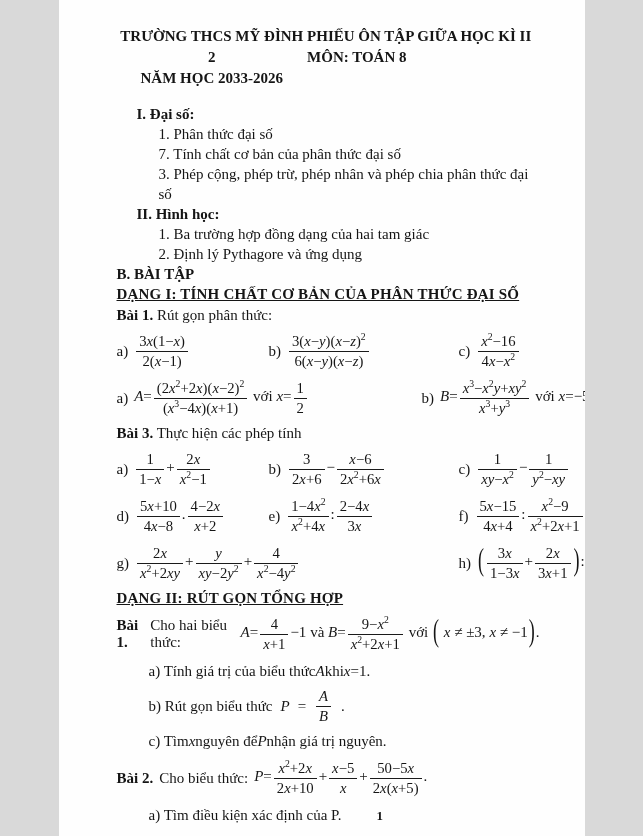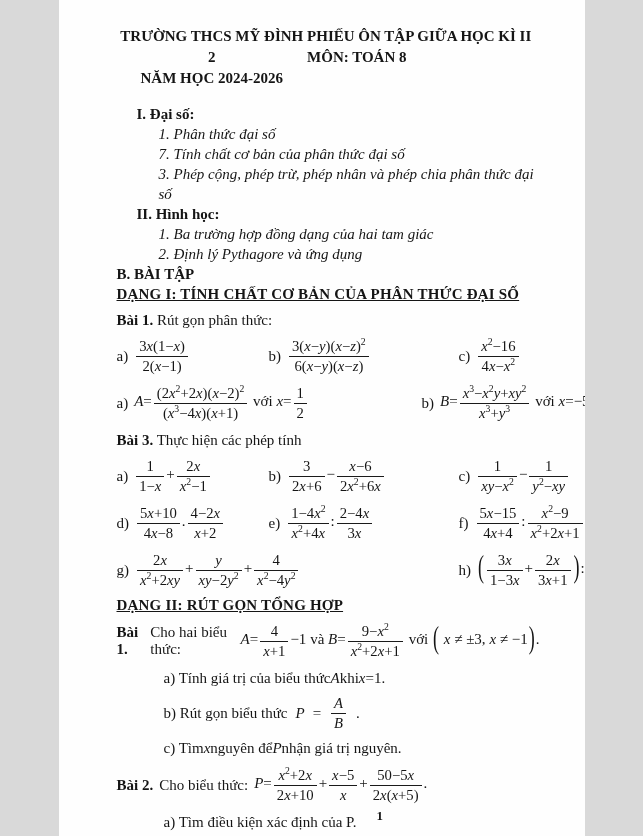--- a/index.html
+++ b/index.html
@@ -6,55 +6,55 @@
   .page {
     width:526px; height:836px; margin:0 auto; background:#fefefe; color:#151515;
     font-family:"Liberation Serif","DejaVu Serif",serif; font-size:15px;
     padding:26px 45px 10px 58px; box-sizing:border-box; position:relative; overflow:hidden;
   }
   .hdr { display:flex; justify-content:space-between; font-weight:bold; line-height:1.4; }
   .hdr-left { width:205px; text-align:center; }
   .hdr-right { width:250px; }
   .h1 { font-weight:bold; line-height:20px; }
   .h2 { font-weight:bold; line-height:20px;margin-left:20px; }
-  .tline { line-height:20px;font-style:italic; }
+  .tline { line-height:20px; }
   .ind { padding-left:42px; }
   .theory { margin-top:15px; }
   .dang-title { font-weight:bold; text-decoration:underline; line-height:21px; letter-spacing:.2px; }
-  .bai-head { margin-top:5px; line-height:21px; }
+  .bai-head { line-height:21px; }
   .blabel { font-weight:bold; }
   .row { display:flex; align-items:center; margin:3px 0; min-height:44px; }
   .cell { display:flex; align-items:center; gap:6px; }
   .c1 { flex:0 0 152px; }
   .c2 { flex:0 0 190px; }
   .c3 { flex:1; }
   .cw { flex:0 0 305px; }
   .bai-line { display:flex; align-items:center; gap:6px; min-height:46px; margin:2px 0; flex-wrap:nowrap; }
   .math { white-space:nowrap; }
   .math i { font-style:italic; }
   .up { font-style:normal; }
   .frac { display:inline-block; text-align:center; vertical-align:middle; line-height:1.12; margin:0 2px; font-size:.98em; }
   .frac .num { display:block; padding:0 3px 1px; border-bottom:1.3px solid #1a1a1a; }
   .frac .den { display:block; padding:1px 3px 0; }
   sup { font-size:.66em; line-height:0; }
   .bigp { display:inline-block; font-size:1.2em; transform:scaleY(1.7); margin:0 1px; }
   .sub { padding-left:32px; }
-  .sub-line { display:flex; align-items:center; min-height:22px; margin:3px 15px; }
+  .sub-line { display:flex; align-items:center; min-height:22px; margin:3px 0; }
   .sub-line.tall { min-height:42px;gap:8px; }
   .pagenum { position:absolute; left:318px; bottom:12px; font-weight:bold; font-size:13px; }
 </style>
 </head>
 <body>
 
 <div class="page">
 
   <div class="hdr">
     <div class="hdr-left">
       <div>TRƯỜNG THCS MỸ ĐÌNH 2</div>
-      <div>NĂM HỌC 2024-2026</div>
+      <div>NĂM HỌC 2033-2026</div>
     </div>
     <div class="hdr-right">
       <div>PHIẾU ÔN TẬP GIỮA HỌC KÌ II</div>
       <div>MÔN: TOÁN 8</div>
     </div>
   </div>
 
   <div class="theory">
     <div class="h2">I. Đại số:</div>
     <div class="tline ind">1. Phân thức đại số</div>

